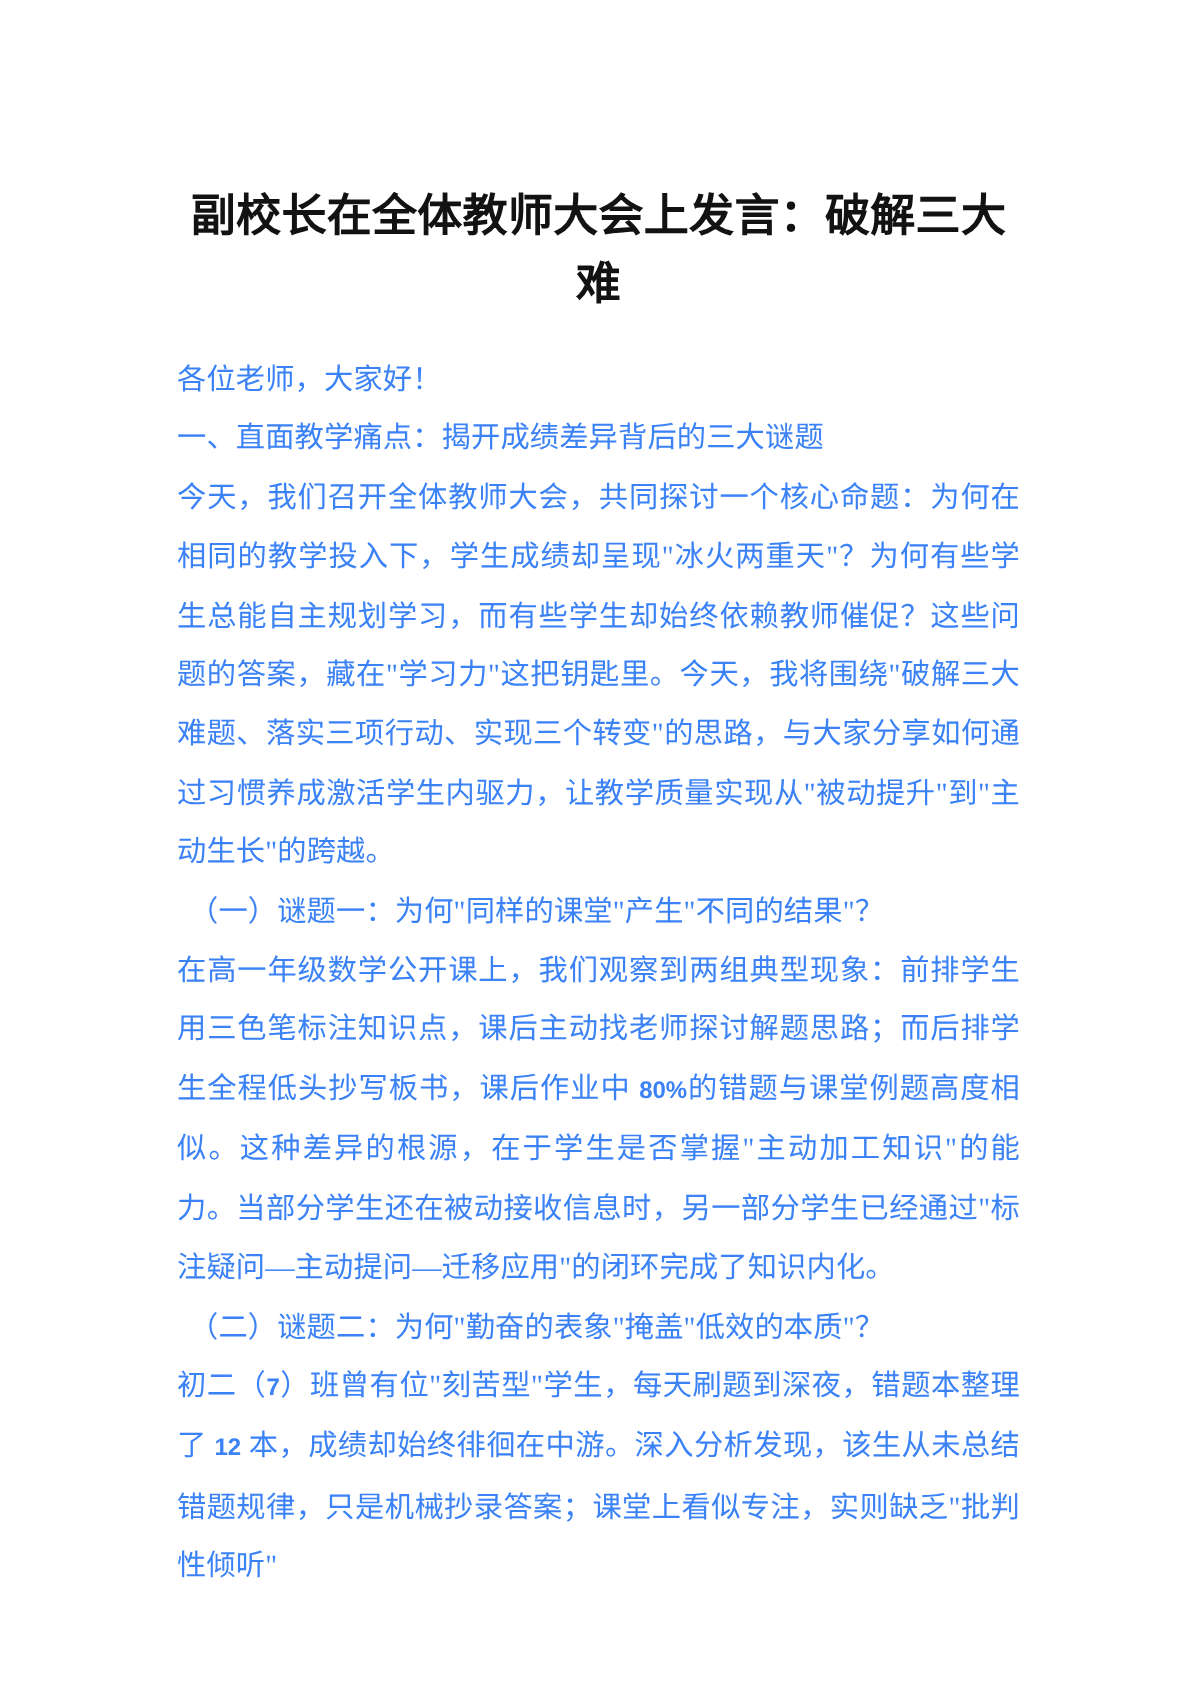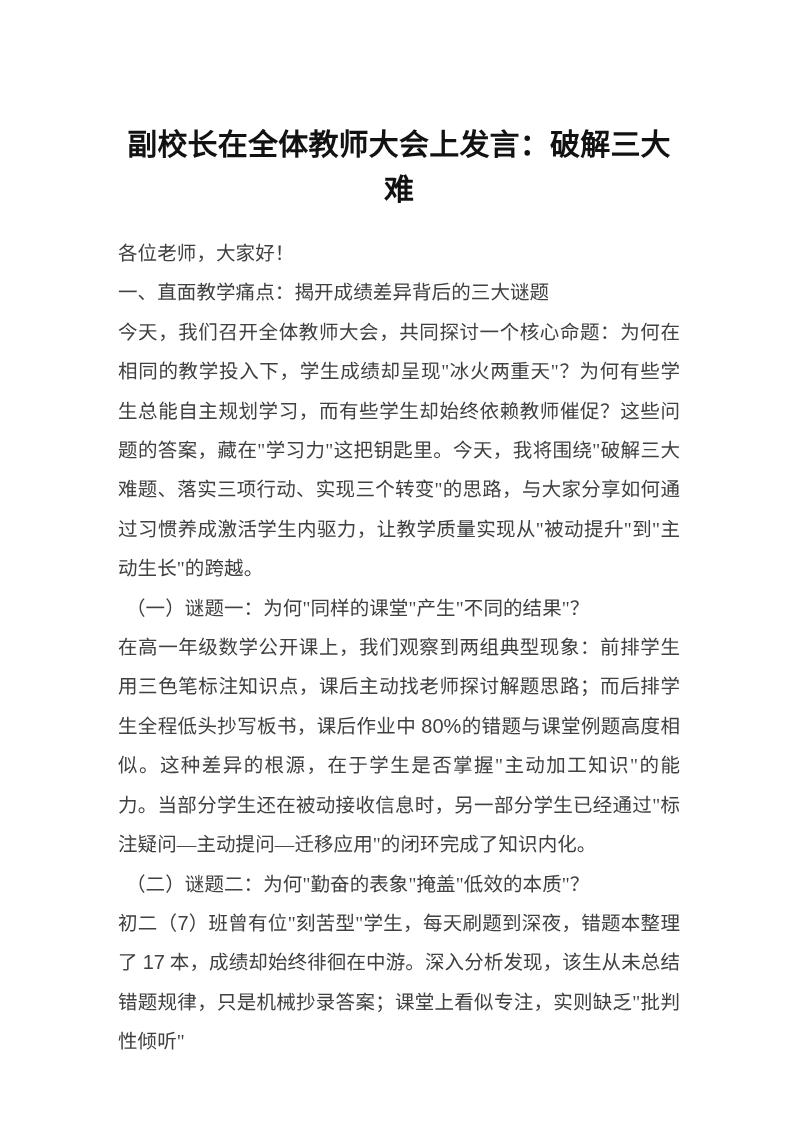--- a/index.html
+++ b/index.html
@@ -44,38 +44,38 @@
     color: #121212;
     margin: 0 0 22px 0;
     text-indent: 0;
   }
 
   
   .para {
     font-family: "Liberation Serif", "DejaVu Serif", serif;
     font-size: 19.5px;
     line-height: 39.4px;
-    color: #404040;
+    color: #3b82f6;
     margin: 0;
     text-align: justify;
     text-justify: inter-ideograph;
     text-indent: 0;
     letter-spacing: 0.1px;
   }
 
   
   .para.indent-paren {
     text-indent: 8px;
   }
 
   
   .num {
     font-family: "Liberation Sans", "DejaVu Sans", sans-serif;
-    font-weight: normal;
-    font-size: 20px;
+    font-weight: bold;
+    font-size: 16px;
     letter-spacing: 0;
   }
 
   .q {
     font-family: "Liberation Serif", "DejaVu Serif", serif;
   }
 </style>
 </head>
 <body>
 
@@ -91,16 +91,16 @@
     <p class="para">一、直面教学痛点：揭开成绩差异背后的三大谜题</p>
 
     <p class="para">今天，我们召开全体教师大会，共同探讨一个核心命题：为何在相同的教学投入下，学生成绩却呈现"冰火两重天"？为何有些学生总能自主规划学习，而有些学生却始终依赖教师催促？这些问题的答案，藏在"学习力"这把钥匙里。今天，我将围绕"破解三大难题、落实三项行动、实现三个转变"的思路，与大家分享如何通过习惯养成激活学生内驱力，让教学质量实现从"被动提升"到"主动生长"的跨越。</p>
 
     <p class="para indent-paren">（一）谜题一：为何"同样的课堂"产生"不同的结果"？</p>
 
     <p class="para"><span class="q">在高一年级数学公开课上，我们观察到两组典型现象：前排学生用三色笔标注知识点，课后主动找老师探讨解题思路；而后排学生全程低头抄写板书，课后作业中 </span><span class="num">80%</span><span class="q">的错题与课堂例题高度相似。这种差异的根源，在于学生是否掌握"主动加工知识"的能力。当部分学生还在被动接收信息时，另一部分学生已经通过"标注疑问—主动提问—迁移应用"的闭环完成了知识内化。</span></p>
 
     <p class="para indent-paren">（二）谜题二：为何"勤奋的表象"掩盖"低效的本质"？</p>
 
-    <p class="para"><span class="q">初二（</span><span class="num">7</span><span class="q">）班曾有位"刻苦型"学生，每天刷题到深夜，错题本整理了 </span><span class="num">17</span><span class="q"> 本，成绩却始终徘徊在中游。深入分析发现，该生从未总结错题规律，只是机械抄录答案；课堂上看似专注，实则缺乏"批判性倾听"</span></p>
+    <p class="para"><span class="q">初二（</span><span class="num">7</span><span class="q">）班曾有位"刻苦型"学生，每天刷题到深夜，错题本整理了 </span><span class="num">12</span><span class="q"> 本，成绩却始终徘徊在中游。深入分析发现，该生从未总结错题规律，只是机械抄录答案；课堂上看似专注，实则缺乏"批判性倾听"</span></p>
 
   </div>
 </div>
 
 </body></html>

